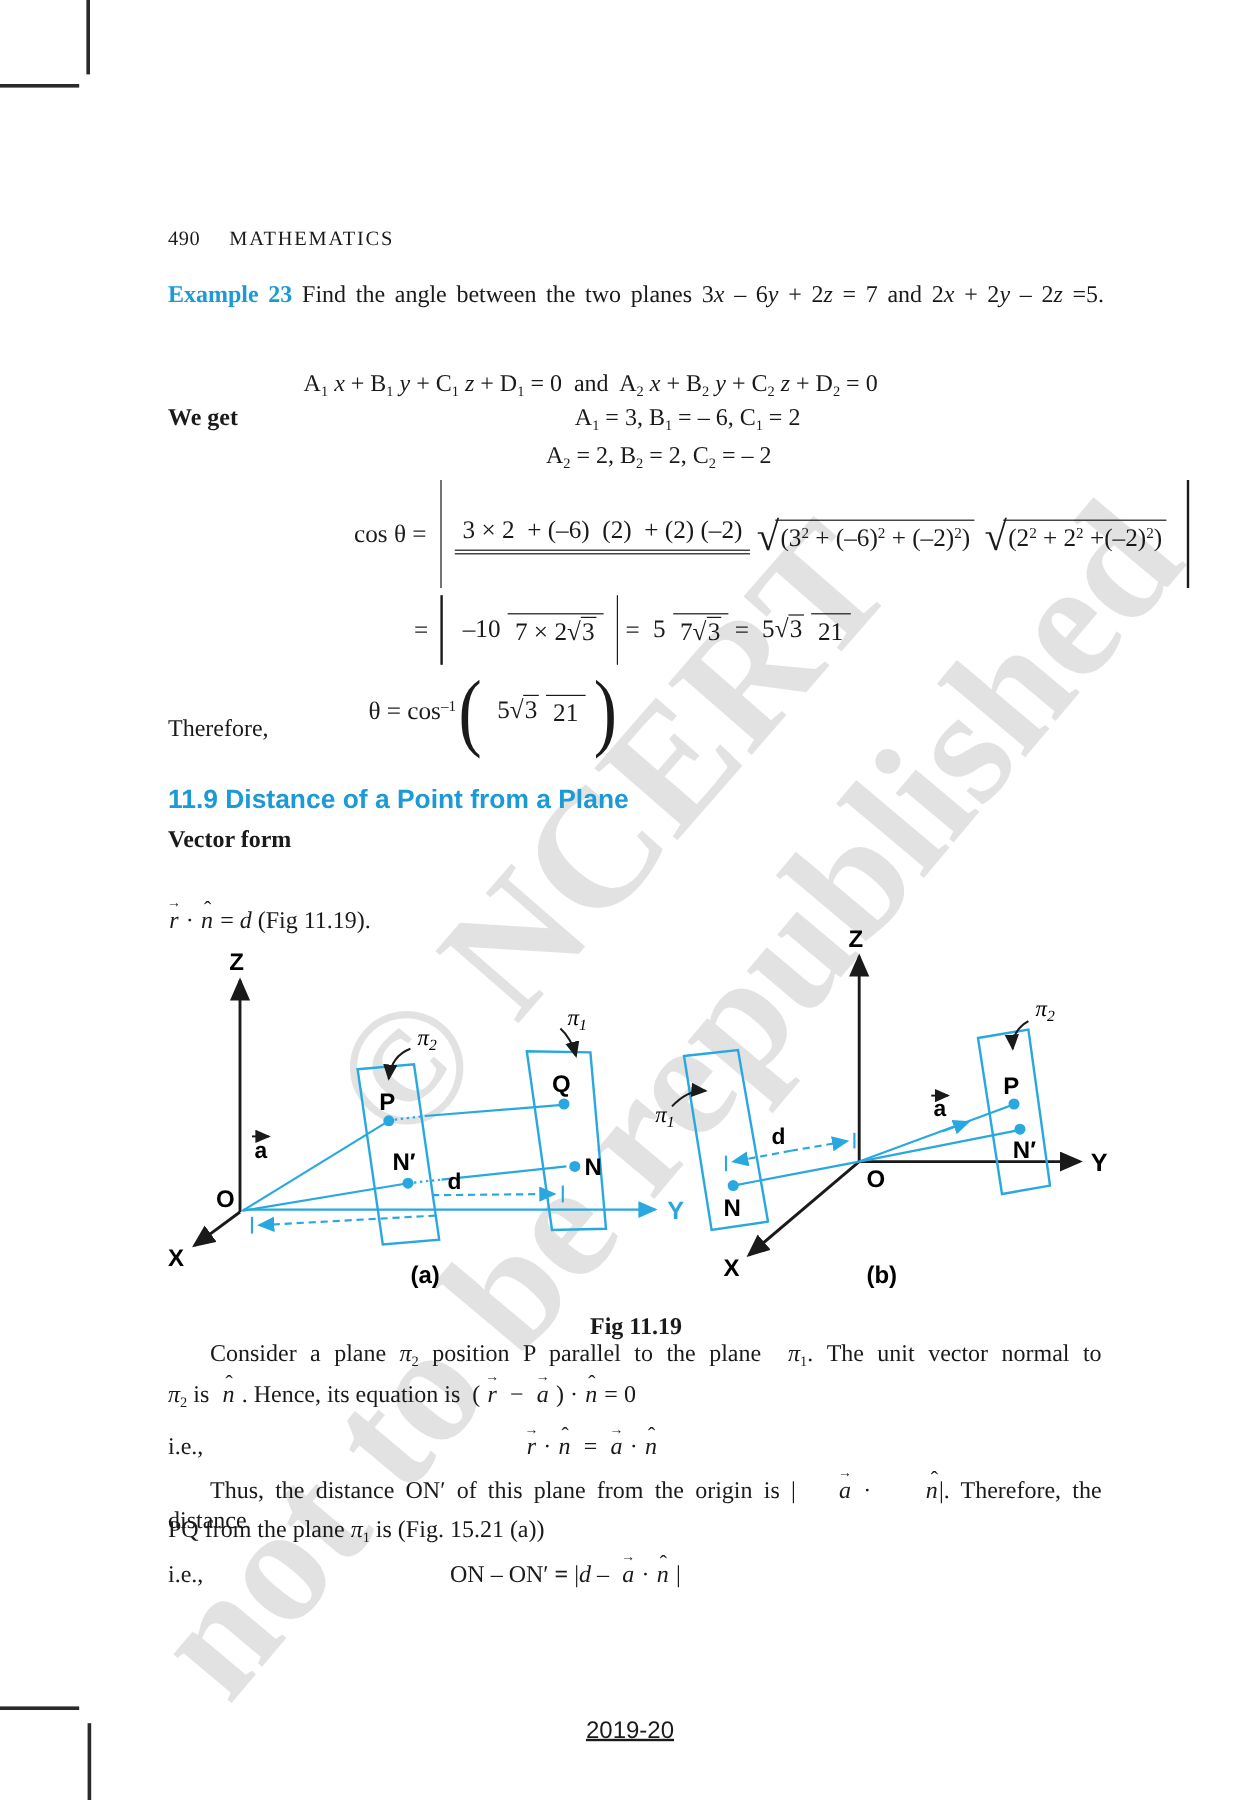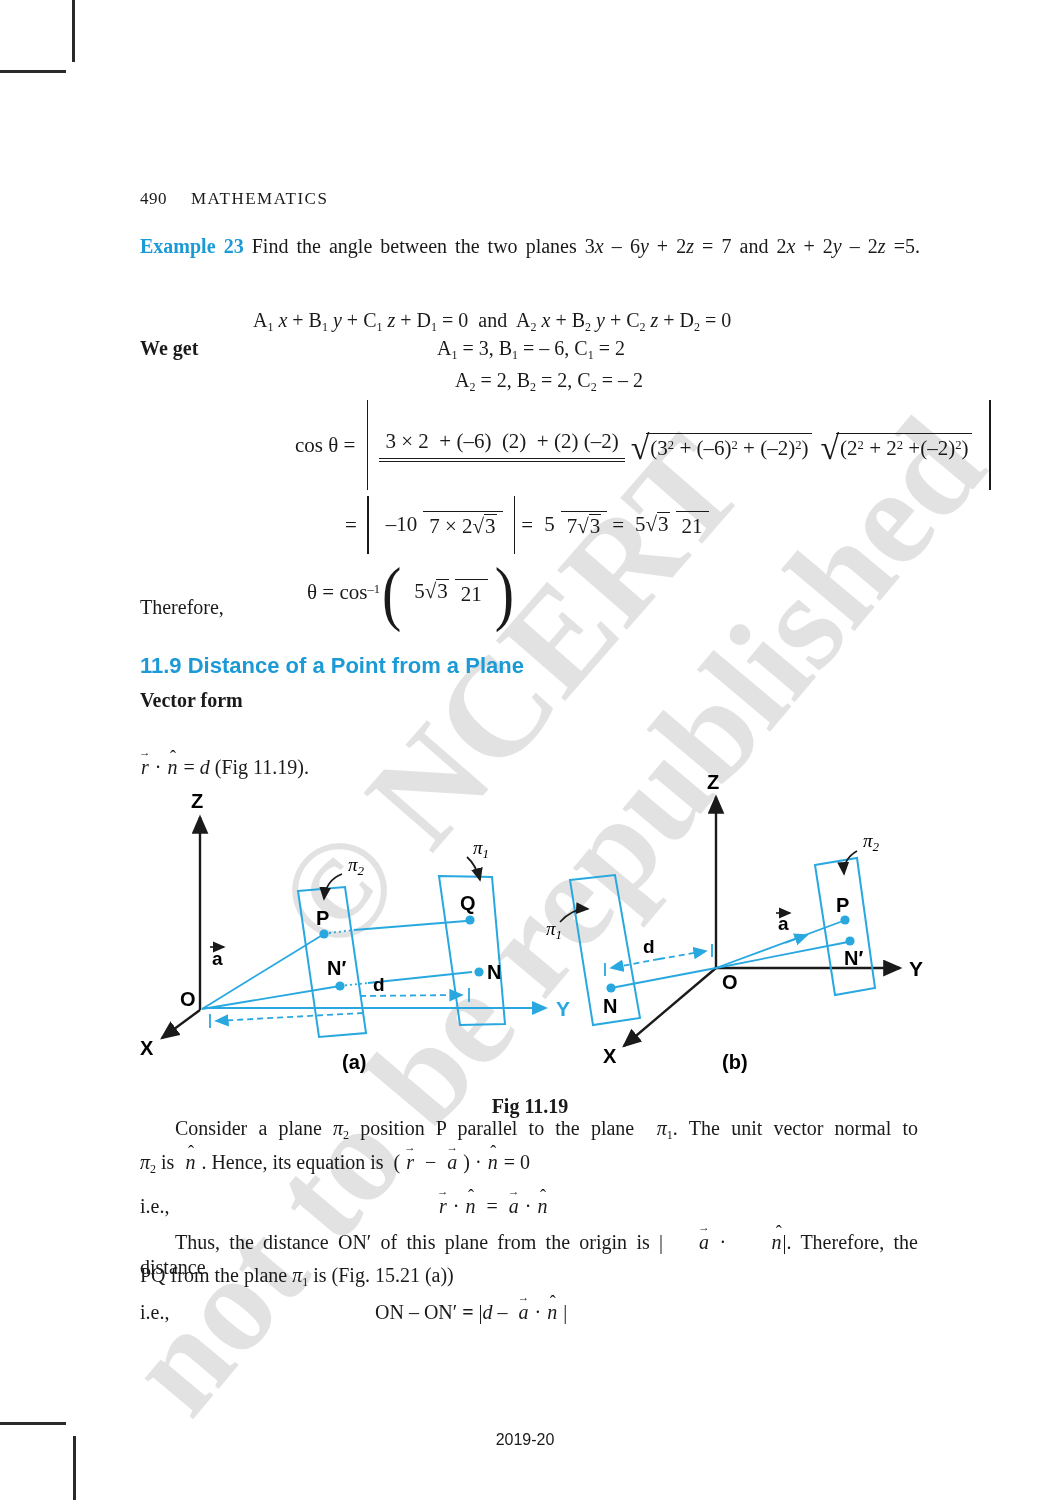--- a/index.html
+++ b/index.html
@@ -37,21 +37,21 @@
   .frac{display:inline-flex;align-items:center;vertical-align:middle;margin:0 5px;}
   .frac>.num{padding:0 6px 2px;}
   .frac>.den{border-top:1.6px solid #1a1a1a;padding:2px 6px 0;}
   .frac.dbl>.num{border-bottom:4px double #1a1a1a;padding-bottom:4px;}
   .frac.dbl>.den{border-top:none;padding-top:3px;}
   .radsign{font-size:34px;font-weight:400;transform:translateY(1px);display:inline-block;line-height:0.8;}
   .radbody{display:inline-block;border-top:1.6px solid #1a1a1a;margin-left:-3px;padding:2px 4px 0;}
   .den-row{display:inline-flex;align-items:flex-end;}
   .bigpar{font-size:58px;font-weight:400;display:inline-block;transform:scaleY(1.25);
           line-height:0.85;margin:0 2px;}
-  .footer{position:absolute;font-family:"Liberation Sans", sans-serif;font-size:16px;z-index:2;}
+  .footer{position:absolute;font-family:"Liberation Sans", sans-serif;font-size:20px;z-index:2;text-decoration:underline;}
   svg text{font-family:"Liberation Sans", sans-serif;font-weight:bold;}
   svg .pi-lab{font-family:"Liberation Serif", serif;font-style:italic;font-weight:normal;font-size:19px;}
 </style>
 </head>
 <body>
 
 <div class="page">
 
   <div class="crop" style="left:72px;top:0;width:3px;height:62px;"></div>
   <div class="crop" style="left:0;top:70px;width:66px;height:3px;"></div>
@@ -67,21 +67,21 @@
 
   <div class="line jl" style="left:140px;top:234px;width:780px;">
     <span class="blue">Example 23</span>
     <span data-math="example_text"><span>Find the angle between the two planes 3</span><span class="it">x</span><span> – 6</span><span class="it">y</span><span> + 2</span><span class="it">z</span><span> = 7 and 2</span><span class="it">x</span><span> + 2</span><span class="it">y</span><span> – 2</span><span class="it">z</span><span> =5.</span></span>
   </div>
 
 
   <div class="line" style="left:253px;top:308px;" data-math="planes_eq"><span>A</span><span class="sub">1</span><span> </span><span class="it">x</span><span> + B</span><span class="sub">1</span><span> </span><span class="it">y</span><span> + C</span><span class="sub">1</span><span> </span><span class="it">z</span><span> + D</span><span class="sub">1</span><span> = 0  and  A</span><span class="sub">2</span><span> </span><span class="it">x</span><span> + B</span><span class="sub">2</span><span> </span><span class="it">y</span><span> + C</span><span class="sub">2</span><span> </span><span class="it">z</span><span> + D</span><span class="sub">2</span><span> = 0</span></div>
 
   <div class="line" style="left:140px;top:336px;font-weight:bold;">We get</div>
-  <div class="line" style="left:437px;top:336px;font-family:Liberation Serif, serif;" data-math="values1"><span>A</span><span class="sub">1</span><span> = 3, B</span><span class="sub">1</span><span> = – 6, C</span><span class="sub">1</span><span> = 2</span></div>
+  <div class="line" style="left:479px;top:336px;font-family:Liberation Serif, serif;" data-math="values1"><span>A</span><span class="sub">1</span><span> = 3, B</span><span class="sub">1</span><span> = – 6, C</span><span class="sub">1</span><span> = 2</span></div>
   <div class="line" style="left:455px;top:368px;" data-math="values2"><span>A</span><span class="sub">2</span><span> = 2, B</span><span class="sub">2</span><span> = 2, C</span><span class="sub">2</span><span> = – 2</span></div>
 
   <div class="abs" style="left:295px;top:400px;z-index:2;">
     <span class="eqflex">
       <span data-math="cos_lhs"><span>cos θ = </span></span>
       <span class="vbar" style="height:90px;"></span>
       <span class="frac dbl">
         <span class="num" data-math="cos_num"><span>3 × 2  + (–6)  (2)  + (2) (–2)</span></span>
         <span class="den den-row">
           <span class="radsign">√</span>

